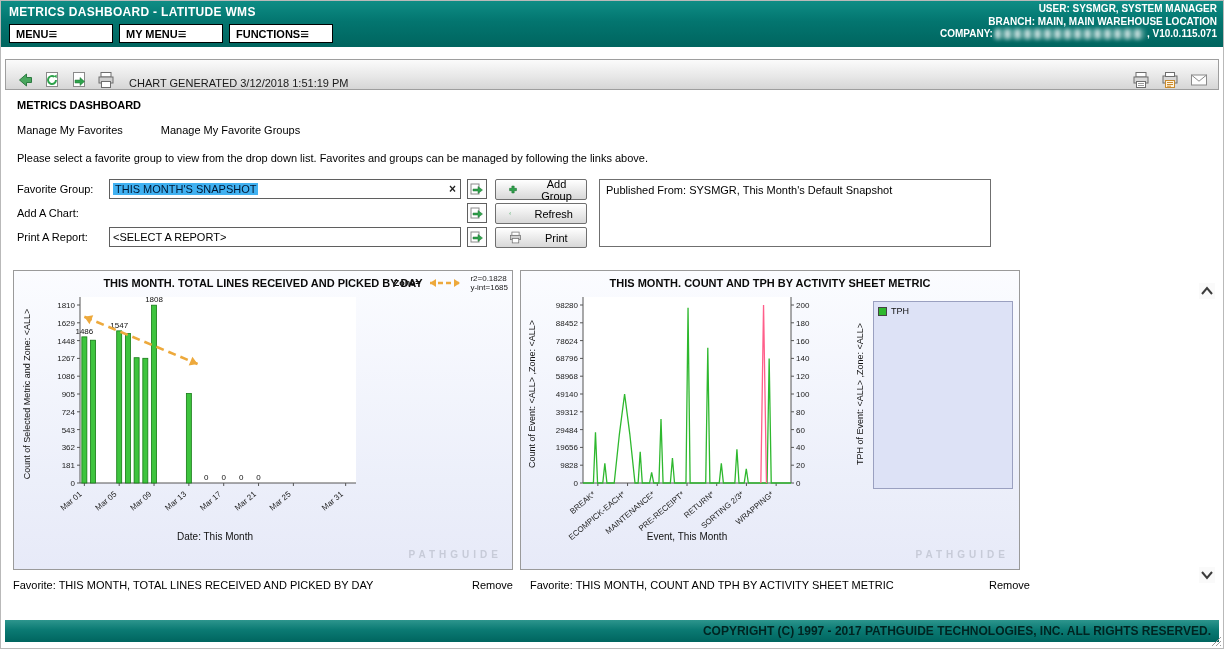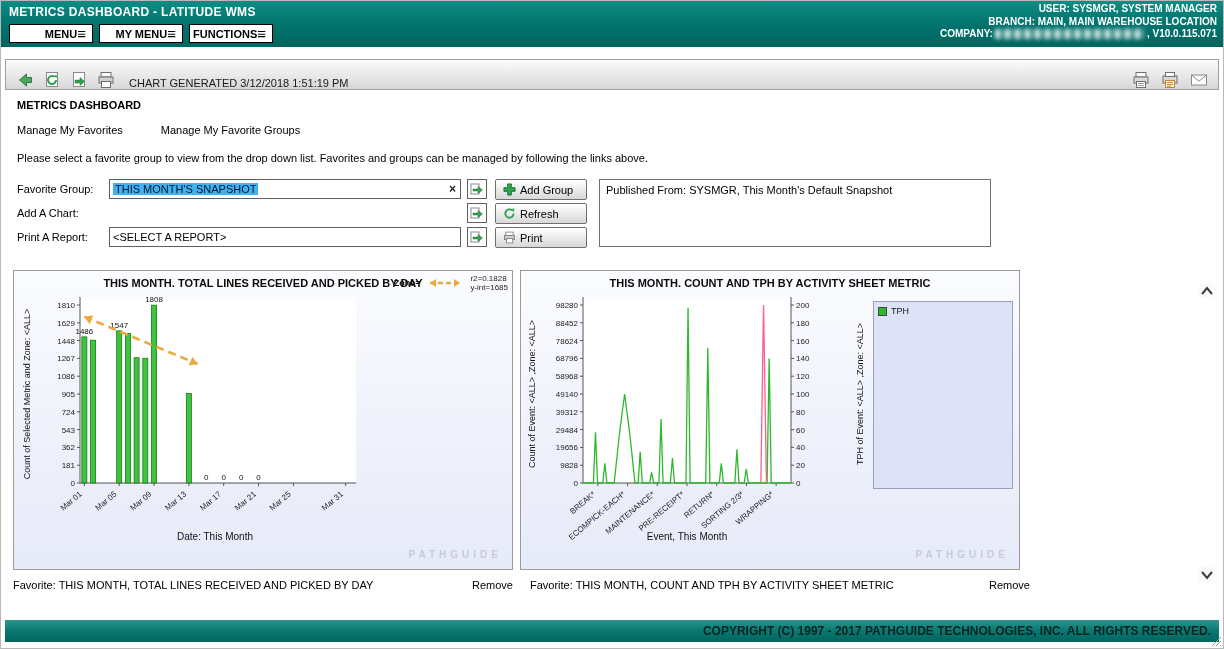--- a/index.html
+++ b/index.html
@@ -7,21 +7,21 @@
   .page { position:absolute; left:0; top:0; width:1224px; height:649px; border:1px solid #b9b9b9; background:#ffffff; overflow:hidden; }
 
   
   .titlebar { position:absolute; left:0; top:0; right:0; height:46px;
     background:linear-gradient(180deg,#0e8d85 0%, #03756f 45%, #00655f 100%); }
   .app-title { position:absolute; left:8px; top:4px; color:#ffffff; font-size:12px; font-weight:bold; letter-spacing:.3px; }
   .header-right { position:absolute; right:6px; top:2px; text-align:right; color:#ffffff; font-size:10px; line-height:12.5px; font-weight:bold; }
   .redacted { display:inline-block; width:150px; height:10px; vertical-align:middle; margin:0 2px;
     background:repeating-linear-gradient(90deg, rgba(255,255,255,.85) 0 5px, rgba(255,255,255,.25) 5px 10px); filter:blur(2px); border-radius:2px; }
   .menubar { position:absolute; left:8px; top:23px; display:flex; gap:6px; }
-  .menu-btn { width:84px; height:19px; background:#ffffff; border:1px solid #000000; display:flex; align-items:center; justify-content:flex-end;
+  .menu-btn { width:104px; height:19px; background:#ffffff; border:1px solid #000000; display:flex; align-items:center; justify-content:flex-start;
     padding:0 6px; font-size:11px; font-weight:bold; color:#000; cursor:pointer; }
   .menu-btn .burger { font-size:15px; line-height:10px; font-weight:bold; }
 
   
   .toolbar { position:absolute; left:4px; right:4px; top:58px; height:31px; border:1px solid #9e9e9e;
     background:linear-gradient(180deg,#fbfbfb 0%, #e8e8e8 55%, #d6d6d6 100%); display:flex; align-items:flex-end; padding:0 10px; }
   .tb-group { display:flex; align-items:center; gap:9px; }
   .tb-icon { width:18px; height:18px; cursor:pointer; }
   .tb-text { margin-left:14px; font-size:11px; color:#1a1a1a; }
   .tb-right { margin-left:auto; display:flex; align-items:center; gap:11px; }
@@ -36,21 +36,21 @@
   .form-area { position:relative; margin:15px 0 0 12px; height:78px; font-size:11px; }
   .form-label { position:absolute; left:0; width:86px; height:20px; line-height:20px; color:#000; }
   .fieldbox { position:absolute; left:92px; width:352px; height:20px; border:1px solid #5f5f5f; background:#ffffff;
     display:flex; align-items:center; padding:0 18px 0 3px; cursor:text; }
   .field-value { white-space:nowrap; overflow:hidden; }
   .field-value.selected { background:#41b1f1; color:#001833; padding:0 2px; }
   .clear-x { position:absolute; right:4px; top:2px; font-size:12px; font-weight:bold; color:#222; cursor:pointer; line-height:14px; }
   .lookup-btn { position:absolute; left:450px; width:20px; height:20px; border:1px solid #5f5f5f; background:#fdfdfd;
     display:flex; align-items:center; justify-content:center; cursor:pointer; padding:0; }
   .cmd-btn { position:absolute; left:478px; width:92px; height:21px; border:1px solid #6f6f6f; border-radius:2px;
-    background:linear-gradient(180deg,#ffffff,#d8d8d8); font-size:11px; color:#000; display:flex; align-items:center; gap:4px; padding:0 7px; cursor:pointer;
+    background:linear-gradient(180deg,#ffffff,#d8d8d8); font-size:11px; color:#000; display:flex; align-items:center; gap:23px; padding:0 13px; cursor:pointer;
     font-family:"Liberation Sans", sans-serif; }
   .published-box { position:absolute; left:582px; top:0; width:392px; height:68px; border:1px solid #6f6f6f; background:#ffffff;
     padding:4px 6px; font-size:11px; color:#000; }
 
   
   .charts-row { margin:13px 0 0 8px; display:flex; gap:7px; }
   .chart-panel { position:relative; width:500px; height:300px; border:1px solid #9a9a9a;
     background:linear-gradient(180deg,#fbfcff 0%, #eceffa 70%, #e7eaf8 100%); }
   .chart-title { text-align:center; font-size:11px; font-weight:bold; color:#0a0a0a; padding-top:6px; }
   .chart-svg { position:absolute; left:2px; top:22px; width:494px; height:252px; }

